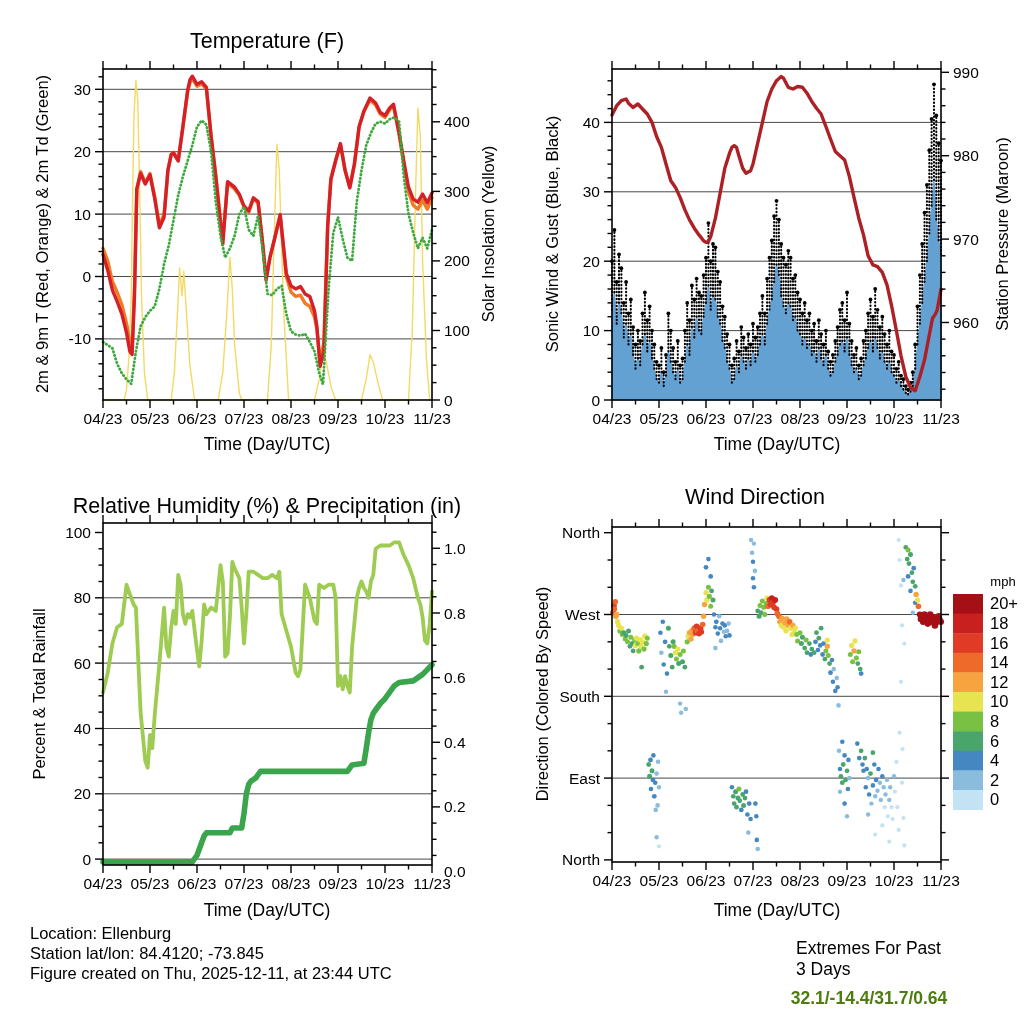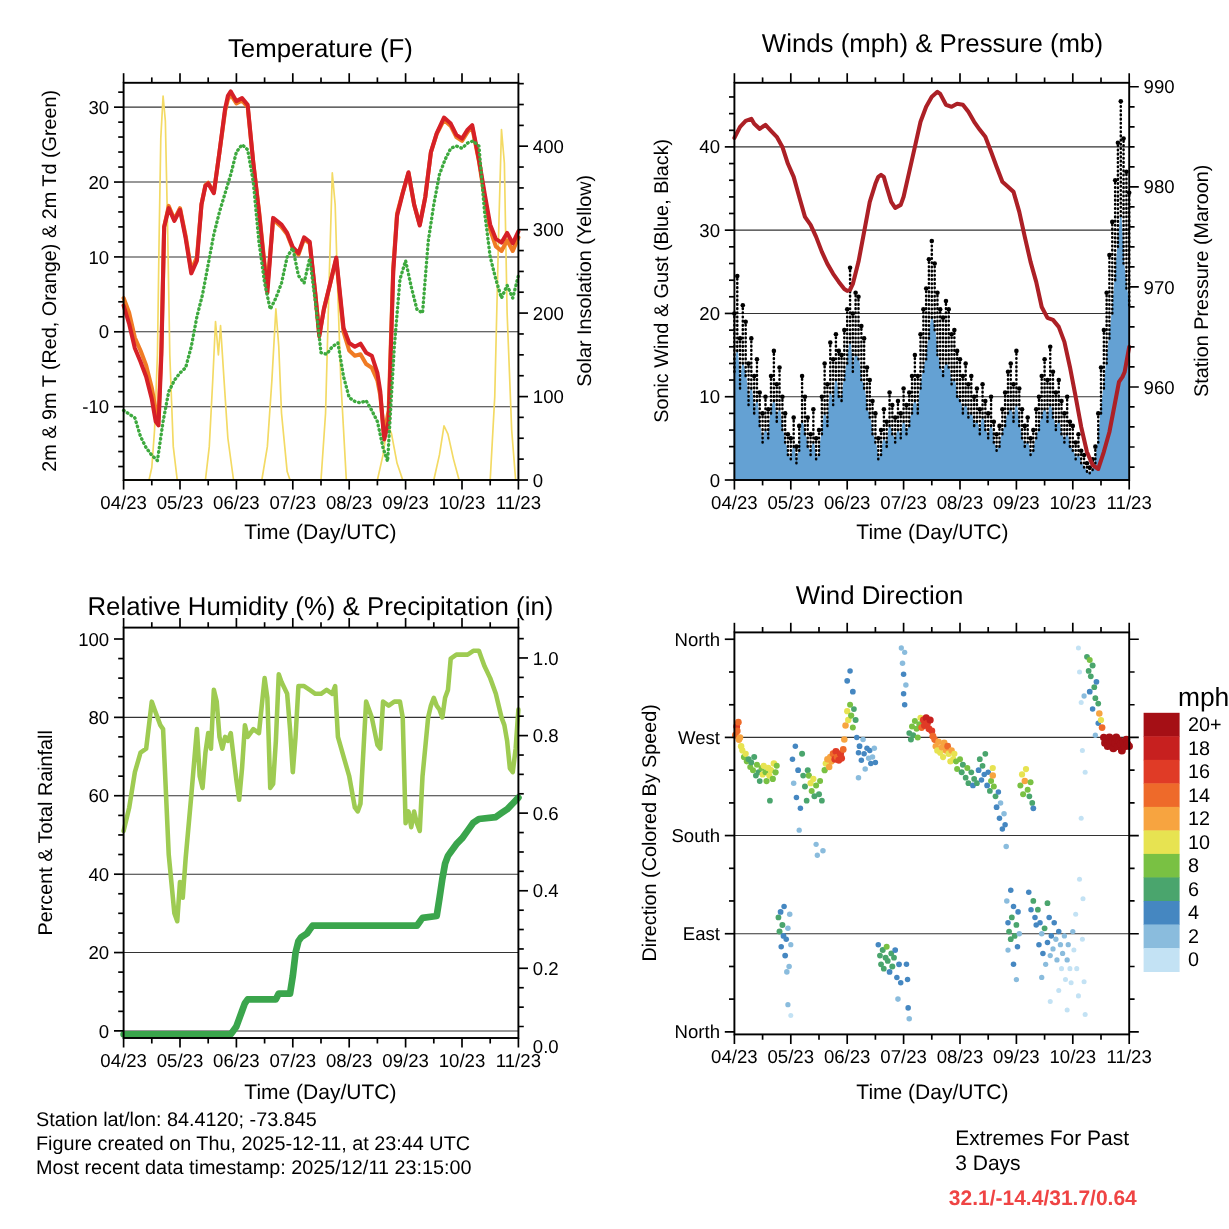--- a/index.html
+++ b/index.html
@@ -4,21 +4,21 @@
 <style>
   html,body{margin:0;padding:0;background:#fff;}
   #stage{position:relative;width:1024px;height:1024px;background:#ffffff;
          font-family:"Liberation Sans",sans-serif;color:#000;overflow:hidden;}
   #plots{position:absolute;left:0;top:0;}
   .ov{position:absolute;transform:translate(-50%,-50%);white-space:nowrap;}
   .rot{position:absolute;transform:translate(-50%,-50%) rotate(-90deg);white-space:nowrap;}
   .title{font-size:21.5px;}
   .xlab{font-size:17.5px;}
   .ylab{font-size:16.5px;}
-  .leg{font-size:22px;}
+  .leg{font-size:13px;}
   #footer-left{position:absolute;left:30px;top:923px;font-size:16.5px;line-height:20px;}
   .frline{position:absolute;transform:translateX(-50%);font-size:17.5px;}
   #plots text{font-family:"Liberation Sans",sans-serif;fill:#000;}
 </style>
 </head>
 <body>
 
 <div id="stage">
   <svg id="plots" width="1024" height="1024" viewBox="0 0 1024 1024">
       <g>
@@ -1047,39 +1047,38 @@
           <text x="990" y="766.1" text-anchor="start" font-size="16.5">4</text>
           <rect x="953" y="770.4" width="30" height="20.0" fill="#8abcdd"></rect>
           <text x="990" y="785.7" text-anchor="start" font-size="16.5">2</text>
           <rect x="953" y="790.0" width="30" height="20.0" fill="#c3e2f4"></rect>
           <text x="990" y="805.3" text-anchor="start" font-size="16.5">0</text>
         </g>
       </g>
     </svg>
 
   <div class="ov title" style="left:267px;top:41px">Temperature (F)</div>
-  <div class="ov title" style="left:777px;top:37px">Winds (mph) &amp; Pressure (mb)</div>
   <div class="ov title" style="left:267px;top:506px">Relative Humidity (%) &amp; Precipitation (in)</div>
-  <div class="ov title" style="left:733px;top:497px">Wind Direction</div>
+  <div class="ov title" style="left:755px;top:497px">Wind Direction</div>
 
   <div class="ov xlab" style="left:267px;top:444px">Time (Day/UTC)</div>
   <div class="ov xlab" style="left:777px;top:444px">Time (Day/UTC)</div>
   <div class="ov xlab" style="left:267px;top:910px">Time (Day/UTC)</div>
   <div class="ov xlab" style="left:777px;top:910px">Time (Day/UTC)</div>
 
   <div class="rot ylab" style="left:42px;top:234px">2m &amp; 9m T (Red, Orange) &amp; 2m Td (Green)</div>
   <div class="rot ylab" style="left:488px;top:234px">Solar Insolation (Yellow)</div>
   <div class="rot ylab" style="left:552px;top:234px">Sonic Wind &amp; Gust (Blue, Black)</div>
   <div class="rot ylab" style="left:1002px;top:234px">Station Pressure (Maroon)</div>
   <div class="rot ylab" style="left:39px;top:694px">Percent &amp; Total Rainfall</div>
   <div class="rot ylab" style="left:542px;top:694px">Direction (Colored By Speed)</div>
 
   <div class="ov leg" style="left:1003px;top:581px">mph</div>
 
   <div id="footer-left">
+    <div>Location: Ellenburg</div>
     <div>Station lat/lon: 84.4120; -73.845</div>
     <div>Figure created on Thu, 2025-12-11, at 23:44 UTC</div>
-    <div>Most recent data timestamp: 2025/12/11 23:15:00</div>
   </div>
 
   <div class="frline" style="left:872px;top:938px">Extremes For Past 3 Days</div>
-  <div class="frline" id="extremes-values" style="left: 869px; top: 988px; font-weight: bold; color: #ef4444;">32.1/-14.4/31.7/0.64</div>
+  <div class="frline" id="extremes-values" style="left: 869px; top: 988px; font-weight: bold; color: #4d7c0f;">32.1/-14.4/31.7/0.64</div>
 </div>
 
 </body></html>

